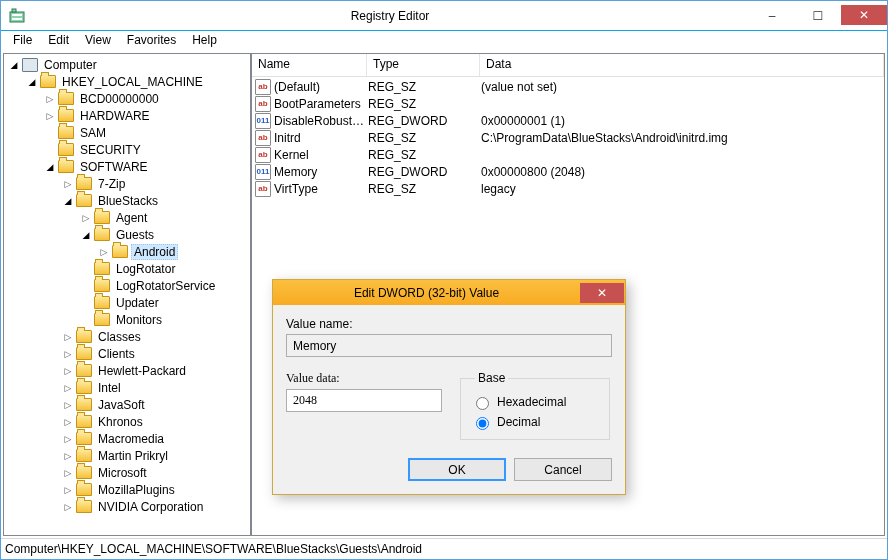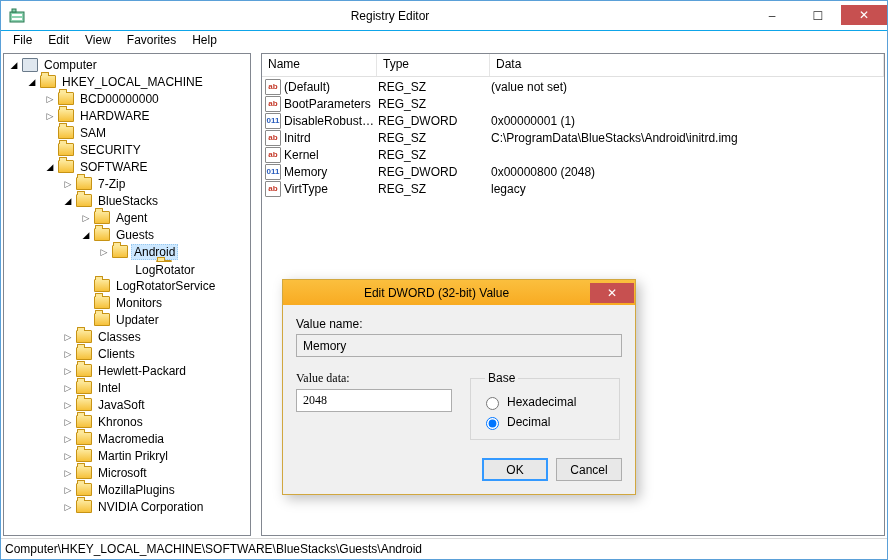--- a/index.html
+++ b/index.html
@@ -59,21 +59,21 @@
   gap: 0;
   min-height: 0;
 }
 .pane {
   border: 1px solid #828790;
   background: #fff;
   overflow: auto;
   position: relative;
 }
 .tree-pane { width: 248px; }
-.list-pane { flex: 1; margin-left: 10px; position: relative; }
+.list-pane { flex: 1; margin-left: 0; position: relative; }
 .tree {
   padding: 2px 0;
   white-space: nowrap;
 }
 .tree-item {
   display: flex;
   align-items: center;
   height: 17px;
   padding-left: 4px;
 }
@@ -210,21 +210,21 @@
 }
 .fieldset-legend { padding: 0 3px; margin-left: 4px; }
 .radio-row { display: flex; align-items: center; height: 18px; gap: 5px; margin-top: 2px; }
 .dlg-buttons {
   display: flex;
   justify-content: flex-end;
   gap: 8px;
   margin-top: 18px;
 }
 .btn {
-  width: 66px; height: 23px;
+  width: 98px; height: 23px;
   border: 1px solid #adadad;
   background: #e8e8e8;
   font: inherit;
   cursor: default;
 }
 .btn.primary { border: 2px solid #3399ff; }
 </style>
 </head>
 <body>
 
@@ -316,39 +316,39 @@
           <div class="tree-item" style="padding-left: 76px;">
             <span class="expander open">◢</span>
             <span class="folder-icon"></span>
             <span class="tree-label">Guests</span>
           </div>
           <div class="tree-item" style="padding-left: 94px;">
             <span class="expander">▷</span>
             <span class="folder-icon"></span>
             <span class="tree-label selected">Android</span>
           </div>
-          <div class="tree-item" style="padding-left: 76px; flex-direction: column;">
+          <div class="tree-item" style="padding-left: 76px;">
             <span class="expander"></span>
             <span class="folder-icon"></span>
             <span class="tree-label">LogRotator</span>
           </div>
           <div class="tree-item" style="padding-left: 76px;">
             <span class="expander"></span>
             <span class="folder-icon"></span>
             <span class="tree-label">LogRotatorService</span>
           </div>
           <div class="tree-item" style="padding-left: 76px;">
             <span class="expander"></span>
             <span class="folder-icon"></span>
+            <span class="tree-label">Updater</span>
+          </div>
+          <div class="tree-item" style="padding-left: 76px;">
+            <span class="expander"></span>
+            <span class="folder-icon"></span>
             <span class="tree-label">Monitors</span>
-          </div>
-          <div class="tree-item" style="padding-left: 76px;">
-            <span class="expander"></span>
-            <span class="folder-icon"></span>
-            <span class="tree-label">Updater</span>
           </div>
           <div class="tree-item" style="padding-left: 58px;">
             <span class="expander">▷</span>
             <span class="folder-icon"></span>
             <span class="tree-label">Classes</span>
           </div>
           <div class="tree-item" style="padding-left: 58px;">
             <span class="expander">▷</span>
             <span class="folder-icon"></span>
             <span class="tree-label">Clients</span>

